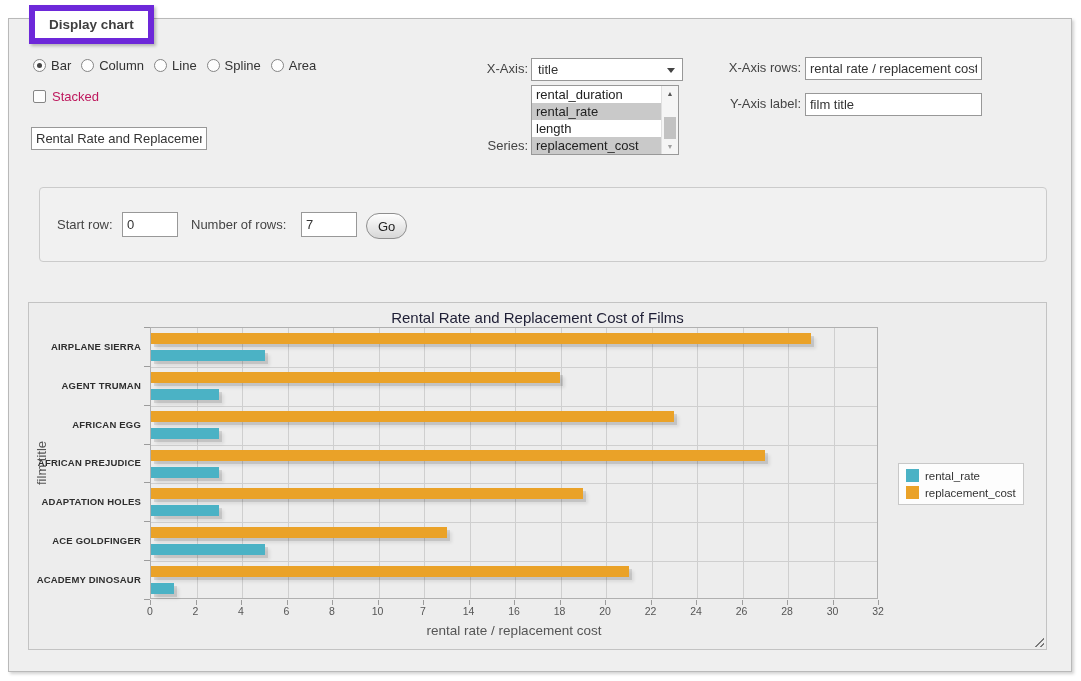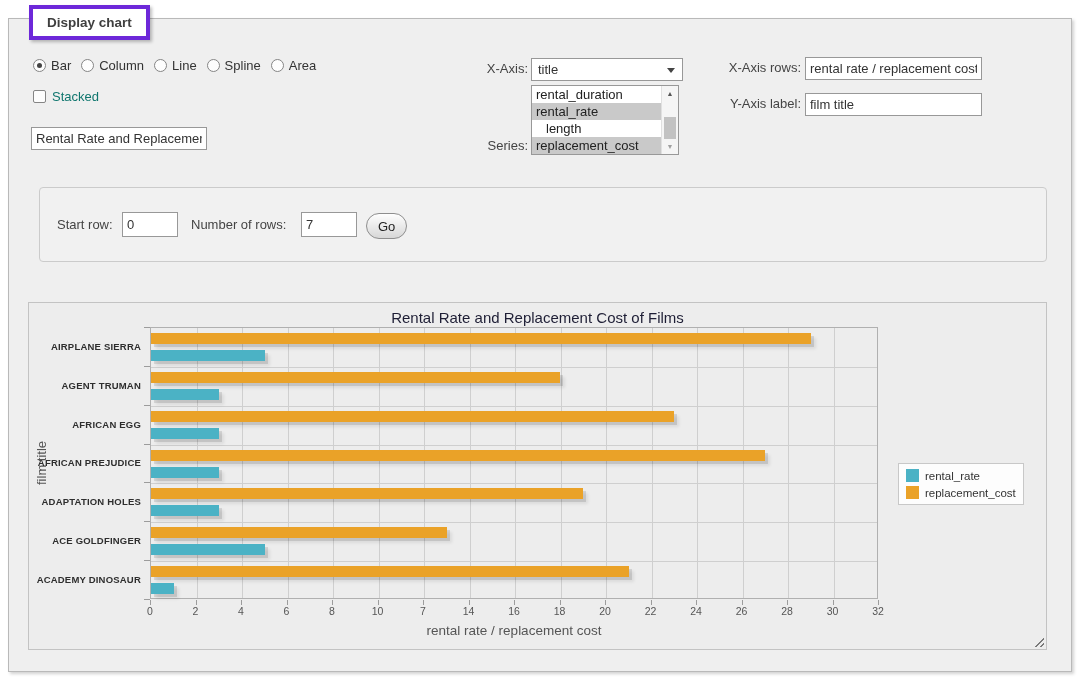--- a/index.html
+++ b/index.html
@@ -2,33 +2,33 @@
 <html><head>
 <meta charset="utf-8">
 <style>
   * { box-sizing: border-box; margin: 0; padding: 0; }
   html, body { width: 1081px; height: 681px; background: #fff; overflow: hidden;
     font-family: "Liberation Sans", sans-serif; font-size: 13px; color: #444; }
 
   .fieldset { position: absolute; left: 8px; top: 18px; width: 1064px; height: 654px;
     background: #efefef; border: 1px solid #b9b9b9; box-shadow: 2px 2px 3px rgba(0,0,0,0.18); }
   .legend-box { position: absolute; left: 20px; top: -14px; padding: 6px 14px; background: #fff;
-    border: 4px solid #6d28d9; box-shadow: 2px 2px 3px rgba(0,0,0,0.25);
+    border: 6px solid #6d28d9; box-shadow: 2px 2px 3px rgba(0,0,0,0.25);
     font-weight: bold; font-size: 13.5px; color: #3f3f3f; }
 
   .cap { position: absolute; text-align: right; color: #444; }
   .txt { position: absolute; border: 1px solid #989898; background: #fff; color: #333;
     font-family: "Liberation Sans", sans-serif; font-size: 13px; padding: 0 4px; outline: none; }
 
   .radio-row { position: absolute; left: 24px; top: 39px; display: flex; align-items: flex-end; gap: 10px; color: #333; }
   .radio-item { display: flex; align-items: center; gap: 5px; cursor: default; }
   .radio { width: 13px; height: 13px; border-radius: 50%; border: 1px solid #858585; background: #fdfdfd; position: relative; }
   .radio.on::after { content: ""; position: absolute; left: 3px; top: 3px; width: 5px; height: 5px;
     border-radius: 50%; background: #444; }
-  .stacked-row { position: absolute; left: 24px; top: 70px; display: flex; align-items: center; gap: 6px; color: #0f766e; }
+  .stacked-row { position: absolute; left: 24px; top: 70px; display: flex; align-items: center; gap: 6px; color: #be185d; }
   .checkbox { width: 13px; height: 13px; border: 1px solid #858585; border-radius: 2px; background: #fdfdfd; }
 
   .select { position: absolute; left: 522px; top: 39px; width: 152px; height: 23px; background: #fff;
     border: 1px solid #989898; display: flex; align-items: center; padding: 0 6px; color: #333; }
   .sel-arrow { position: absolute; right: 7px; top: 9px; width: 0; height: 0;
     border-left: 4px solid transparent; border-right: 4px solid transparent; border-top: 5px solid #444; }
 
   .listbox { position: absolute; left: 522px; top: 66px; width: 148px; height: 70px; background: #fff;
     border: 1px solid #989898; overflow: hidden; }
   .lb-opt { height: 17px; line-height: 17px; padding-left: 4px; color: #222; white-space: nowrap; }
@@ -109,21 +109,21 @@
   <div class="select">
     <span>title</span>
     <span class="sel-arrow"></span>
   </div>
 
   <div class="cap" style="left:440px; top:119px; width:79px;">Series:</div>
   <div class="listbox">
     <div id="series-options">
         <div class="lb-opt" style="width: 130px;">rental_duration</div>
         <div class="lb-opt sel" style="width: 130px;">rental_rate</div>
-        <div class="lb-opt" style="width: 147px; margin-left: 10px;">length</div>
+        <div class="lb-opt" style="width: 147px;">length</div>
         <div class="lb-opt sel" style="width: 130px;">replacement_cost</div>
       </div>
     <div class="lb-scroll">
       <div class="lb-btn" style="top:0; color:#555;">▲</div>
       <div class="lb-thumb"></div>
       <div class="lb-btn" style="bottom:0; color:#a0a0a0;">▼</div>
     </div>
   </div>
 
   <div class="cap" style="left:680px; top:41px; width:112px;">X-Axis rows:</div>

